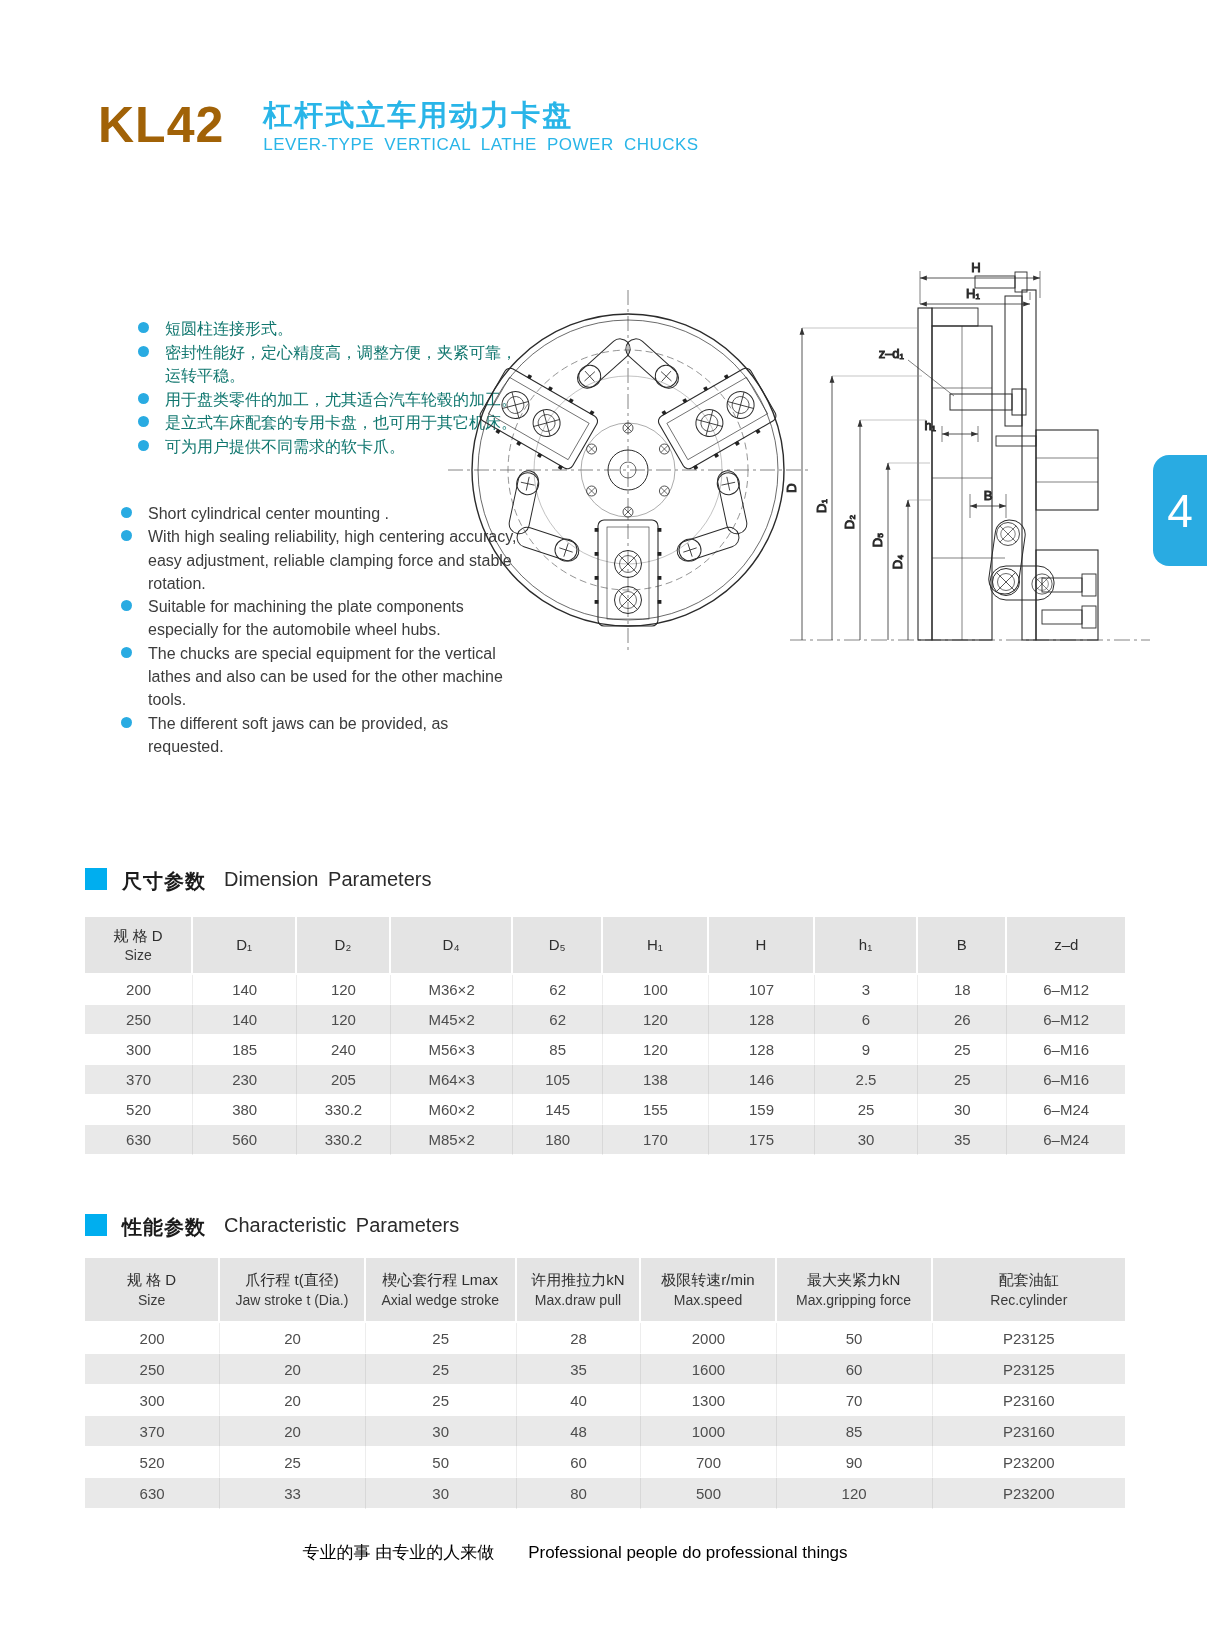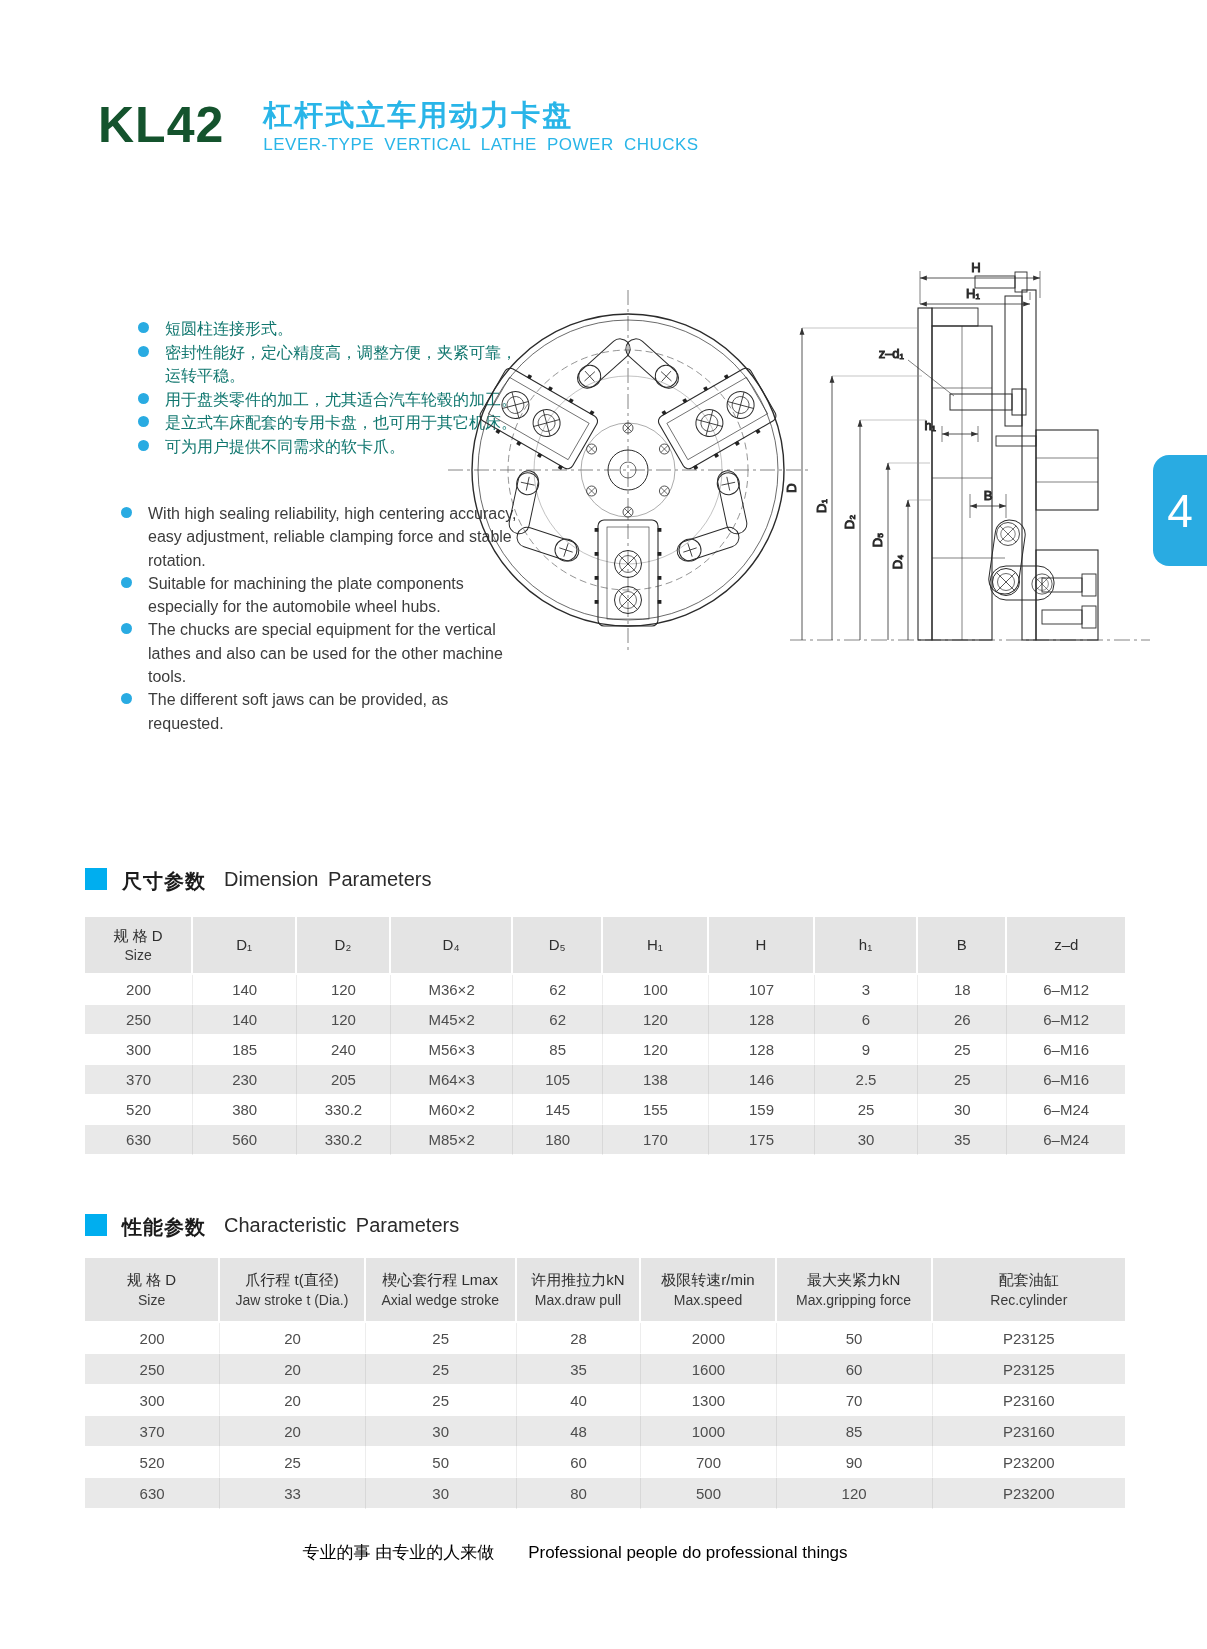--- a/index.html
+++ b/index.html
@@ -1,21 +1,21 @@
 <!DOCTYPE html>
 <html><head>
 <meta charset="utf-8">
 <style>
   html,body{margin:0;padding:0;background:#9a9a9a;}
   .page{position:relative;width:1207px;height:1649px;background:#fff;margin:0 auto;
         font-family:"Liberation Sans","DejaVu Sans",sans-serif;color:#222;overflow:hidden;}
 
   
   .hdr{position:absolute;left:98px;top:100px;display:flex;align-items:flex-start;}
-  .model{font-size:50px;font-weight:bold;color:#14532d;line-height:1;letter-spacing:1px;}
+  .model{font-size:50px;font-weight:bold;color:#a16207;line-height:1;letter-spacing:1px;}
   .titles{margin-left:39px;}
   .title-zh{font-size:29px;font-weight:bold;color:#29B5E8;letter-spacing:2px;line-height:1.1;}
   .title-en{font-size:17px;color:#29B5E8;margin-top:3px;letter-spacing:.5px;word-spacing:5px;}
 
   
   ul.feat{list-style:none;margin:0;padding:0;position:absolute;}
   ul.feat li{position:relative;padding-left:27px;}
   ul.feat .dot{position:absolute;left:0;top:5px;width:11px;height:11px;border-radius:50%;background:#29ABE2;}
   .feat-zh{left:138px;top:317px;width:392px;font-size:16px;line-height:23.5px;color:#0f766e;}
   .feat-en{left:121px;top:502px;width:396px;font-size:16px;line-height:23.3px;color:#3c3c3c;}
@@ -77,20 +77,21 @@
 
   <ul class="feat feat-zh">
     <li><span class="dot"></span><span>短圆柱连接形式。</span></li>
     <li><span class="dot"></span><span>密封性能好，定心精度高，调整方便，夹紧可靠，运转平稳。</span></li>
     <li><span class="dot"></span><span>用于盘类零件的加工，尤其适合汽车轮毂的加工。</span></li>
     <li><span class="dot"></span><span>是立式车床配套的专用卡盘，也可用于其它机床。</span></li>
     <li><span class="dot"></span><span>可为用户提供不同需求的软卡爪。</span></li>
   </ul>
 
   <ul class="feat feat-en">
+    <li><span class="dot"></span><span>Short cylindrical center mounting .</span></li>
     <li><span class="dot"></span><span>With high sealing reliability, high centering accuracy, easy adjustment, reliable clamping force and stable rotation.</span></li>
     <li><span class="dot"></span><span>Suitable for machining the plate components especially for the automobile wheel hubs.</span></li>
     <li><span class="dot"></span><span>The chucks are special equipment for the vertical lathes and also can be used for the other machine tools.</span></li>
     <li><span class="dot"></span><span>The different soft jaws can be provided, as requested.</span></li>
   </ul>
 
   <svg class="drawing" width="770" height="465" viewBox="0 0 770 465">
     <defs>
       <marker id="arr" viewBox="0 0 10 10" refX="9.5" refY="5" markerWidth="9" markerHeight="9" orient="auto-start-reverse">
         <path d="M0 1.6 L10 5 L0 8.4 z" fill="#333"></path>

